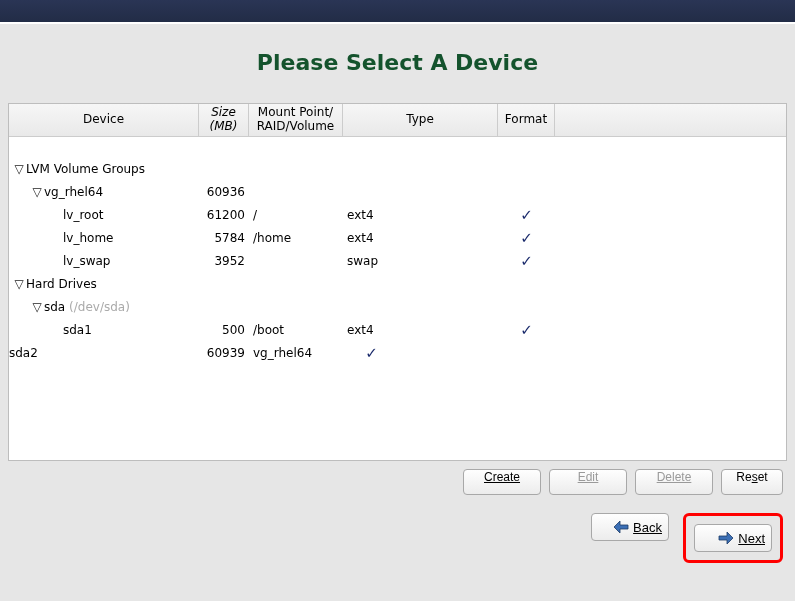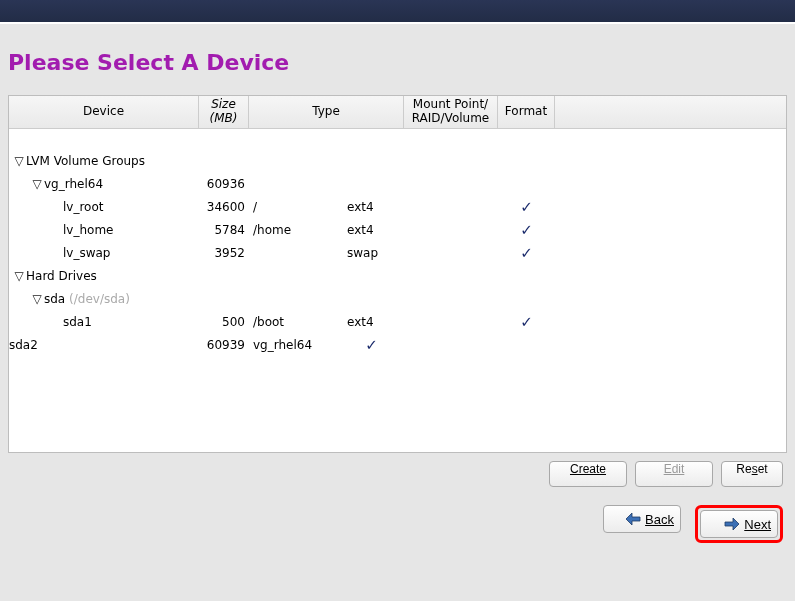--- a/index.html
+++ b/index.html
@@ -15,24 +15,25 @@
   }
   .top-band {
     height: 24px;
     background: linear-gradient(#2a3555, #222c46);
     border-bottom: 2px solid #fff;
   }
   .content-area {
     padding: 0 8px;
   }
   h1.page-title {
+    text-align: center;
     font-size: 22px;
     font-weight: bold;
-    margin: 26px 0 20px 0;
-    color: #a21caf;
+    margin: 26px 0 28px 0;
+    color: #14532d;
   }
   .table-wrap {
     border: 1px solid #bdbdbd;
     background: #fff;
     height: 358px;
     display: flex;
     flex-direction: column;
     gap: 20px;
   }
   .thead {
@@ -122,40 +123,40 @@
     display:inline-flex;
     align-items:center;
     justify-content:flex-end;
     gap:4px;
     font-size:13px;
     cursor:pointer;
   }
   .highlight-box {
     border: 3px solid #ff0000;
     border-radius:6px;
-    padding:2px;
+    padding:8px;
     display:inline-flex;
   }
   .arrow-svg { width:16px; height:14px; }
   .ul { text-decoration: underline; }
 </style>
 </head>
 <body>
 
 <div class="top-band"></div>
 
 <div class="content-area">
   <h1 class="page-title">Please Select A Device</h1>
 
   <div class="table-wrap">
     <div class="thead">
       <div class="th device">Device</div>
       <div class="th size">Size (MB)</div>
+      <div class="th mount">Mount Point/ RAID/Volume</div>
       <div class="th type">Type</div>
-      <div class="th mount">Mount Point/ RAID/Volume</div>
       <div class="th format">Format</div>
       <div class="th rest"></div>
     </div>
 
     <div class="tbody">
 
       <div class="row">
         <div class="cell device" style="padding-left:4px;">
           <span class="expander">▽</span>
           <span>LVM Volume Groups</span>
@@ -176,21 +177,21 @@
         <div class="cell mount"></div>
           <div class="cell type"></div>
           <div class="cell format"></div>
           <div class="cell rest"></div>
       </div>
 
       <div class="row">
         <div class="cell device" style="padding-left:54px;">
             <span>lv_root</span>
           </div>
-        <div class="cell size">34600</div>
+        <div class="cell size">61200</div>
         <div class="cell mount">/</div>
         <div class="cell type">ext4</div>
         <div class="cell format">✓</div>
         <div class="cell rest"></div>
       </div>
 
       <div class="row">
         <div class="cell device" style="padding-left:54px;">
             <span>lv_home</span>
           </div>
@@ -261,20 +262,23 @@
 
     </div>
   </div>
 
   <div class="toolbar">
     <button class="btn">
         <span class="ul">Create</span>
       </button>
     <button class="btn disabled">
         <span class="ul">Edit</span>
+      </button>
+    <button class="btn disabled">
+        <span class="ul">Delete</span>
       </button>
     <button class="btn" style="min-width:62px;">
         <span>Re<span class="ul">s</span>et</span>
       </button>
   </div>
 </div>
 
 <div class="nav-bar">
   <button class="nav-btn">
     <svg class="arrow-svg" viewBox="0 0 16 14">

